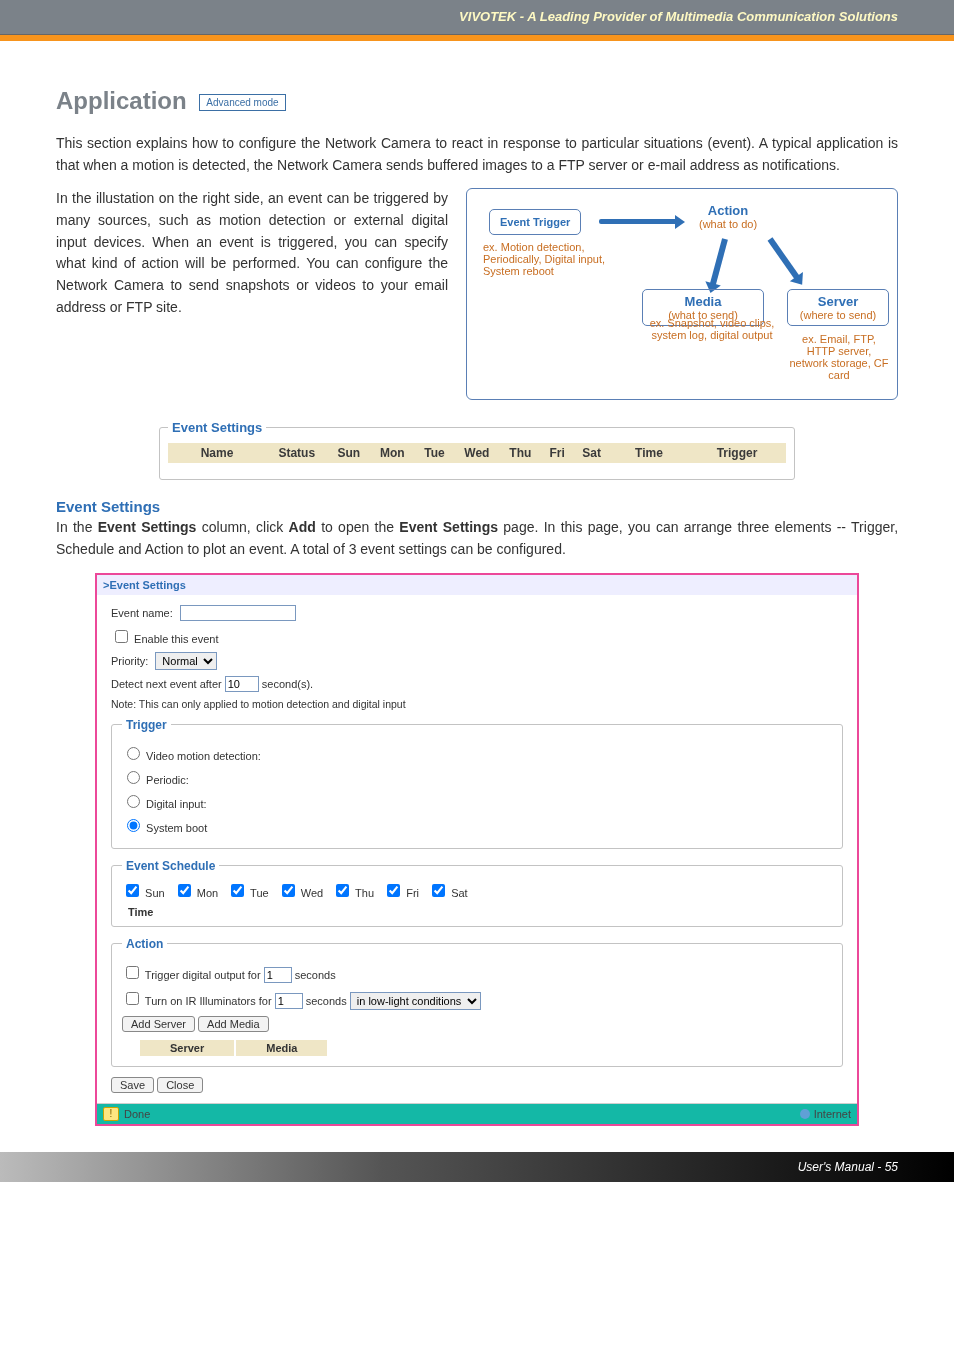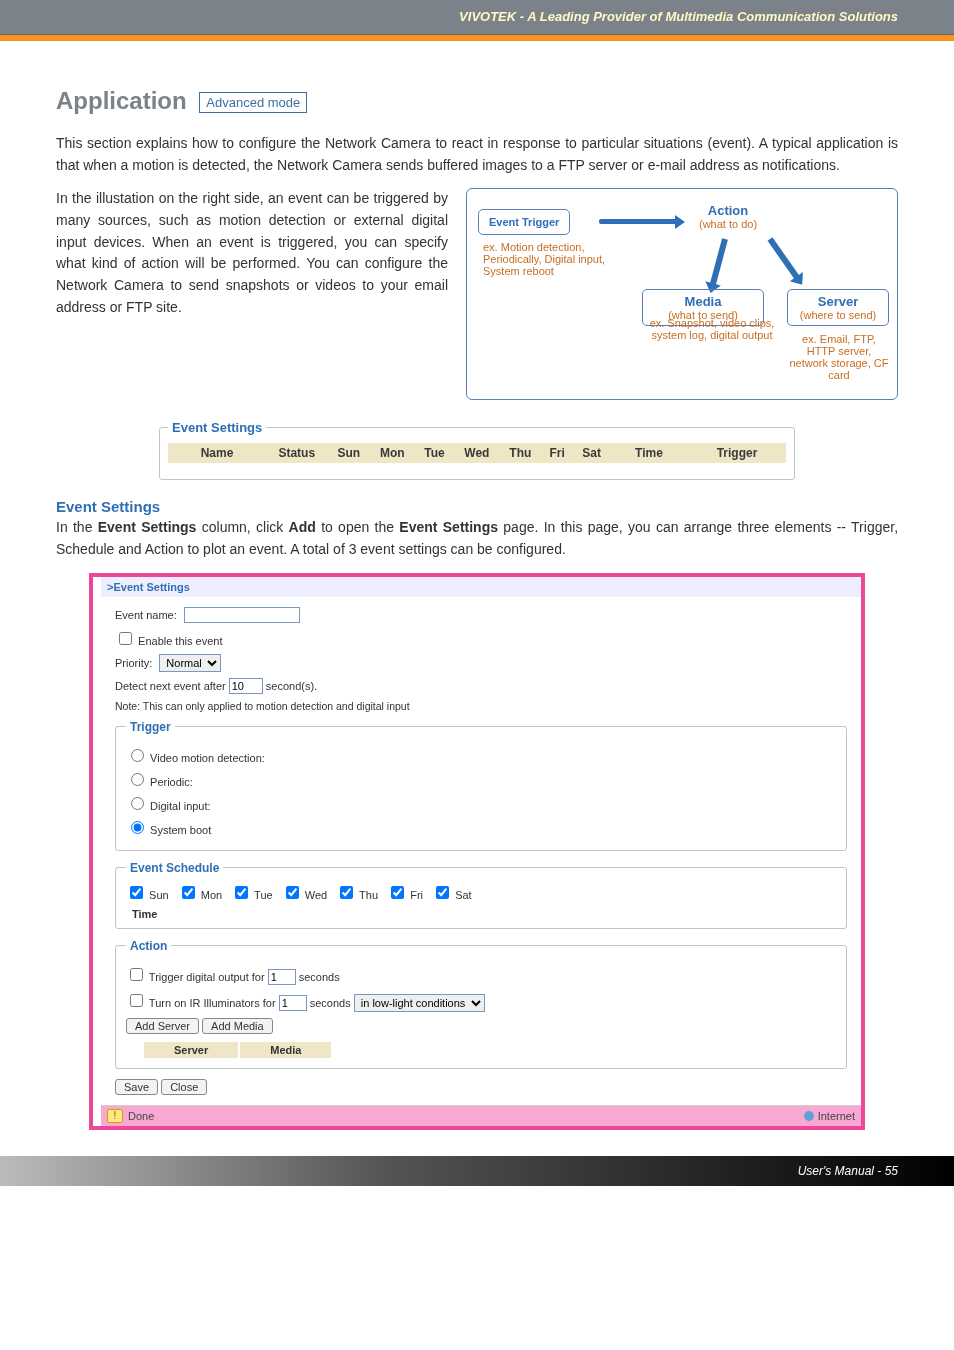--- a/index.html
+++ b/index.html
@@ -32,39 +32,39 @@
   h1.app-title {
     font-size: 24px;
     color: #7b8289;
     font-weight: bold;
     margin: 0 0 18px 0;
   }
   .adv-badge {
     display: inline-block;
     border: 1px solid #3b6fa5;
     color: #3b6fa5;
-    font-size: 13px;
+    font-size: 10px;
     padding: 2px 6px;
     font-weight: normal;
     vertical-align: middle;
     margin-left: 6px;
   }
   p { margin: 0 0 12px 0; line-height: 1.55; text-align: justify; }
   .two-col { display: flex; gap: 18px; }
   .two-col .left { flex: 1 1 0; }
   .diagram-box {
     width: 430px;
     height: 210px;
     border: 1px solid #5a7fb5;
     border-radius: 6px;
     position: relative;
     font-size: 11px;
   }
   .d-event-trigger {
-    position: absolute; left: 11px; top: 20px;
+    position: absolute; left: 22px; top: 20px;
     border: 1px solid #5a7fb5; border-radius: 5px;
     color: #2f6fb5; padding: 6px 10px; font-weight: bold; text-align: right;
   }
   .d-action {
     position: absolute; left: 232px; top: 14px; text-align: center; color: #2f6fb5;
   }
   .d-action .t { font-weight: bold; font-size: 13px; }
   .d-media-box {
     position: absolute; left: 175px; top: 100px; width: 120px; text-align: center;
     border: 1px solid #5a7fb5; border-radius: 5px; color: #2f6fb5; padding: 4px 0;
@@ -121,24 +121,23 @@
   .btn {
     display: inline-block; border: 1px solid #888; border-radius: 3px;
     padding: 1px 8px; font-size: 11px; background: #f3f3f3; cursor: pointer;
   }
   .btn-row { margin-top: 6px; }
   h2.sub { color: #2f6fb5; font-size: 15px; margin: 8px 0 2px 0; }
 
   .modal-wrap {
     margin: 0 auto;
     width: 760px;
-    border: 4px solid #ec4899;
+    border: 2px solid #ec4899;
     background: #fff;
     font-size: 11px;
-    padding-left: 8px;
   }
   .modal-title {
     background: #eef; color: #2f6fb5; font-weight: bold;
     padding: 4px 6px;
   }
   .modal-body { padding: 10px 14px; }
   .row { margin-bottom: 6px; }
   .lbl { margin-right: 4px; }
   input[type=text].inp, select.inp {
     font-size: 11px; padding: 1px 2px; border: 1px solid #7a98bf;
@@ -152,21 +151,21 @@
   .opt { margin: 4px 0 6px 0; }
   .sched-days label { margin-right: 6px; }
   .time-block { margin: 6px 0 0 6px; }
   .tbl-mini th {
     background: #efe6c6; padding: 2px 30px; font-weight: bold; font-size: 11px;
   }
   .statusbar {
     display: flex; justify-content: space-between;
     font-size: 11px; color: #444;
     padding: 3px 6px; border-top: 1px solid #cfcfcf;
-    background: #f9a8d4;
+    background: #14b8a6;
   }
   .statusbar .net { display: flex; align-items: center; gap: 4px; }
   .dot { width: 10px; height: 10px; border-radius: 50%; background: #5fa0d6; display: inline-block; }
   .footer {
     background: linear-gradient(to left, #000, #555 60%, #bbb);
     color: #fff; font-style: italic; font-size: 12px;
     padding: 8px 56px 8px 0; text-align: right; margin-top: 26px;
   }
   .warn-ico {
     display: inline-flex; align-items: center; justify-content: center;

